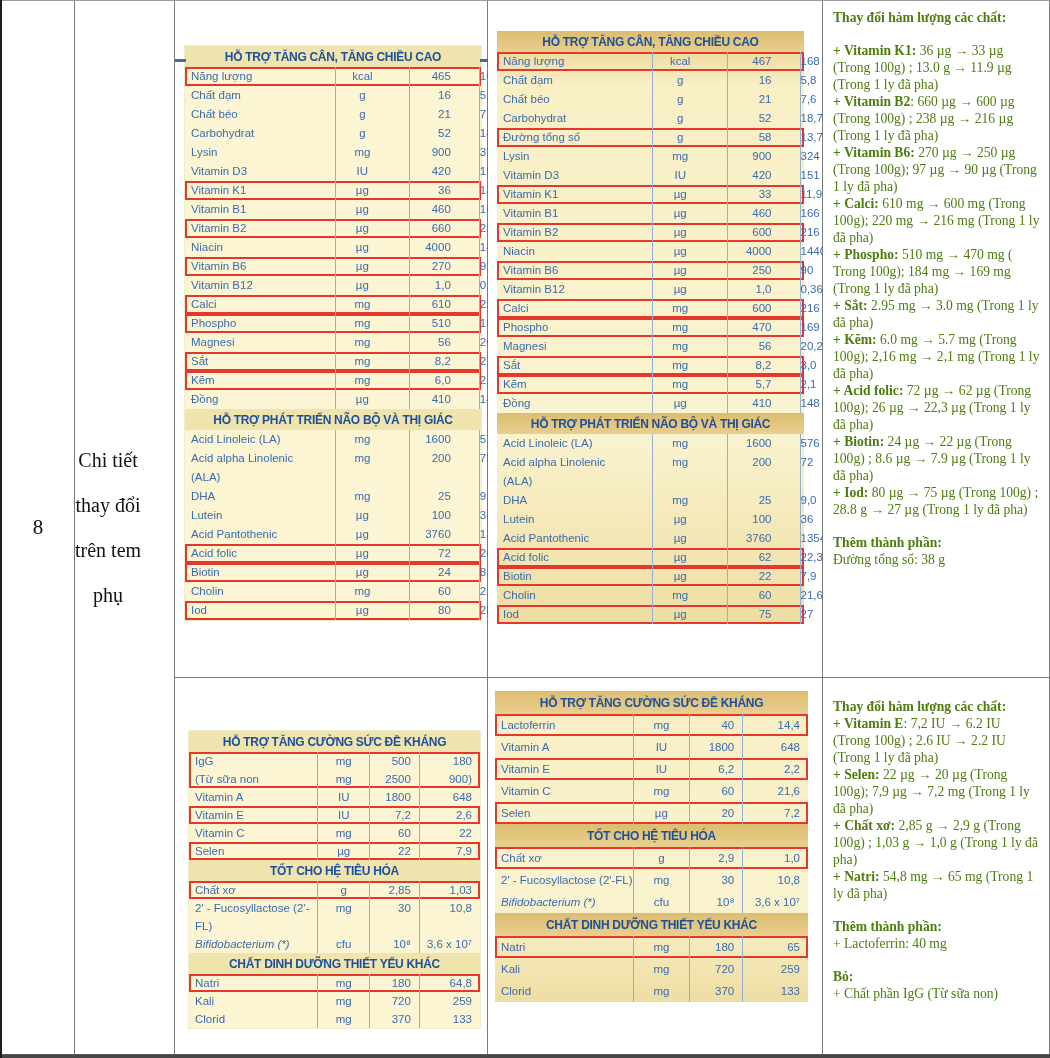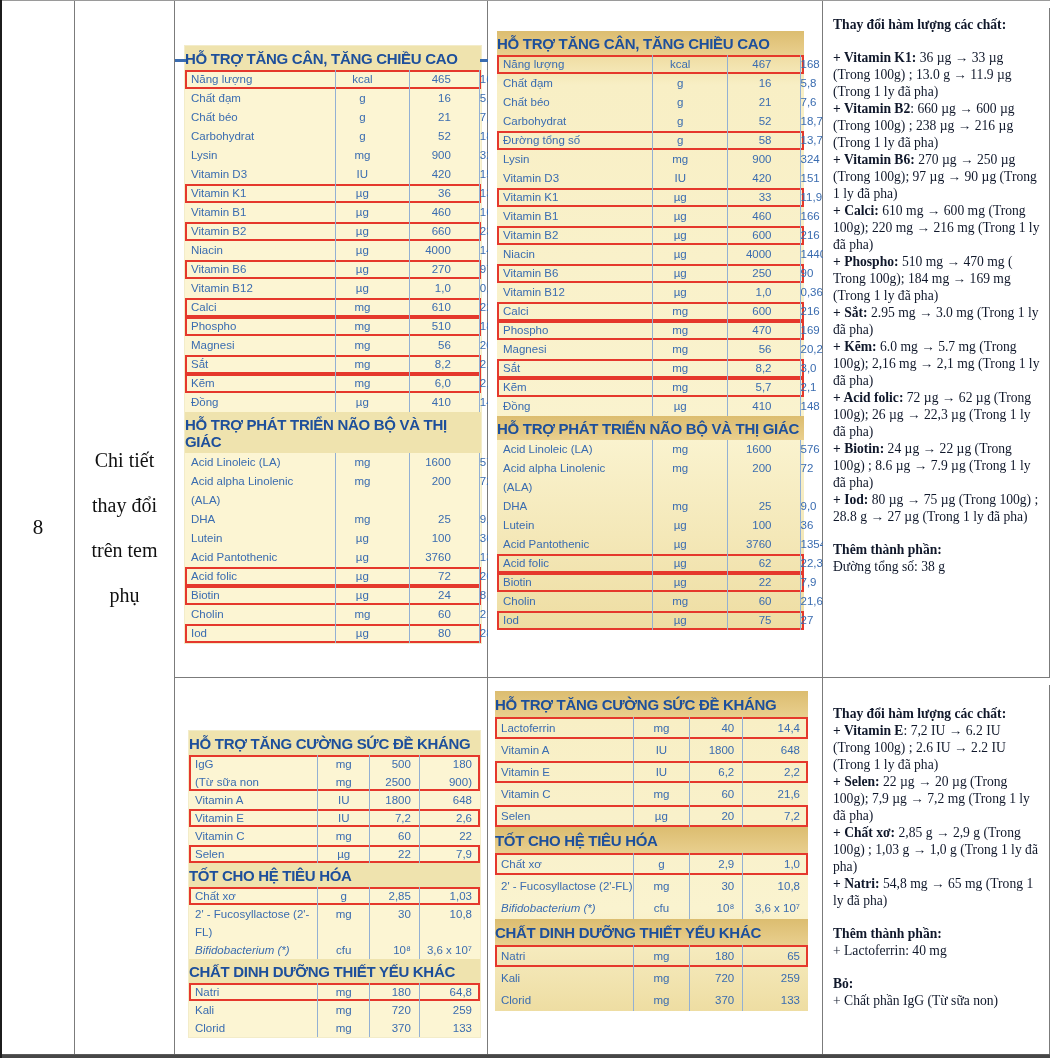--- a/index.html
+++ b/index.html
@@ -9,29 +9,29 @@
   .doc { position:relative; width:1050px; height:1058px; border-left:2px solid #1c1c1c; font-family:"Liberation Serif", serif; color:#111; }
 
   .grid { display:grid; grid-template-columns:73px 100px 313px 335px 227px; grid-template-rows:677px 376px; border-top:1px solid #9a9a9a; border-bottom:1.5px solid #5a5a5a; }
   .cell { position:relative; border-right:1px solid #7b7b7b; background:#fff; }
   .rb { border-bottom:1px solid #7b7b7b; }
   .span2 { grid-row:1 / span 2; }
 
   .bottom-strip { height:4px; background:#474747; }
 
   .num-cell { display:flex; align-items:center; justify-content:center; font-size:21px; }
-  .title-cell { display:flex; align-items:center; justify-content:center; }
+  .title-cell { display:flex; align-items:center; justify-content:flex-start; }
   .title-cell .tl { display:block; text-align:center; font-size:20px; line-height:45px; }
 
   
   .panel { position:absolute; font-family:"Liberation Sans", sans-serif; color:var(--label-text-blue,#3a6cb0); }
   .panel-old { background:#fcf5d3; box-shadow:0 0 0 1px #f3ecc9; }
   .panel-new { background:linear-gradient(180deg,#e8cd86 0%, #f8efc5 9%, #faf3cf 68%, #eedda2 100%); }
 
-  .sec-header { font-weight:bold; font-size:15px; letter-spacing:-0.3px; color:var(--header-text-blue,#1d4f9b); padding:4px 0 3px; }
+  .sec-header { font-weight:bold; text-align:center; font-size:12px; letter-spacing:-0.3px; color:var(--header-text-blue,#1d4f9b); padding:4px 0 3px; }
   .panel-old .sec-header { background:#efe3ae; }
   .panel-new .sec-header { background:linear-gradient(180deg,#dcbd70,#e9cf8e); }
 
   .nrow { display:flex; align-items:stretch; font-size:11.5px; position:relative; }
   #old-top .nrow, #new-top .nrow { line-height:19px;gap:20px; }
   #old-bottom .nrow { line-height:18px; }
   #new-bottom .nrow { line-height:22px;justify-content:flex-end; }
   #new-bottom .sec-header { padding:5px 0 4px; }
 
   .nlabel { flex:0 0 44%; padding-left:6px; }
@@ -44,21 +44,21 @@
 
   #old-top    { left:10px; top:45px;  width:296px; }
   #new-top    { left:9px;  top:30px;  width:307px; }
   #old-bottom { left:14px; top:53px;  width:291px; }
   #new-bottom { left:7px;  top:13px;  width:313px; }
 
   .tick { position:absolute; width:11px; height:2.5px; background:#3a6cb0; top:13px; }
   .tick-l { left:-10px; } .tick-r { right:-10px; }
 
   
-  .notes { padding:8px 8px 6px 10px; font-family:"Liberation Serif", serif; font-size:13.6px; line-height:17px; color:#0f172a;margin-top:7px; }
+  .notes { padding:8px 8px 6px 10px; font-family:"Liberation Serif", serif; font-size:13.6px; line-height:17px; color:#4d7c0f; }
   .notes-bottom { padding-top:20px; }
   .npara b { font-weight:bold; }
   .gap { height:16px; }
 </style>
 </head>
 <body>
 
 <div class="doc">
   <div class="grid">
 

